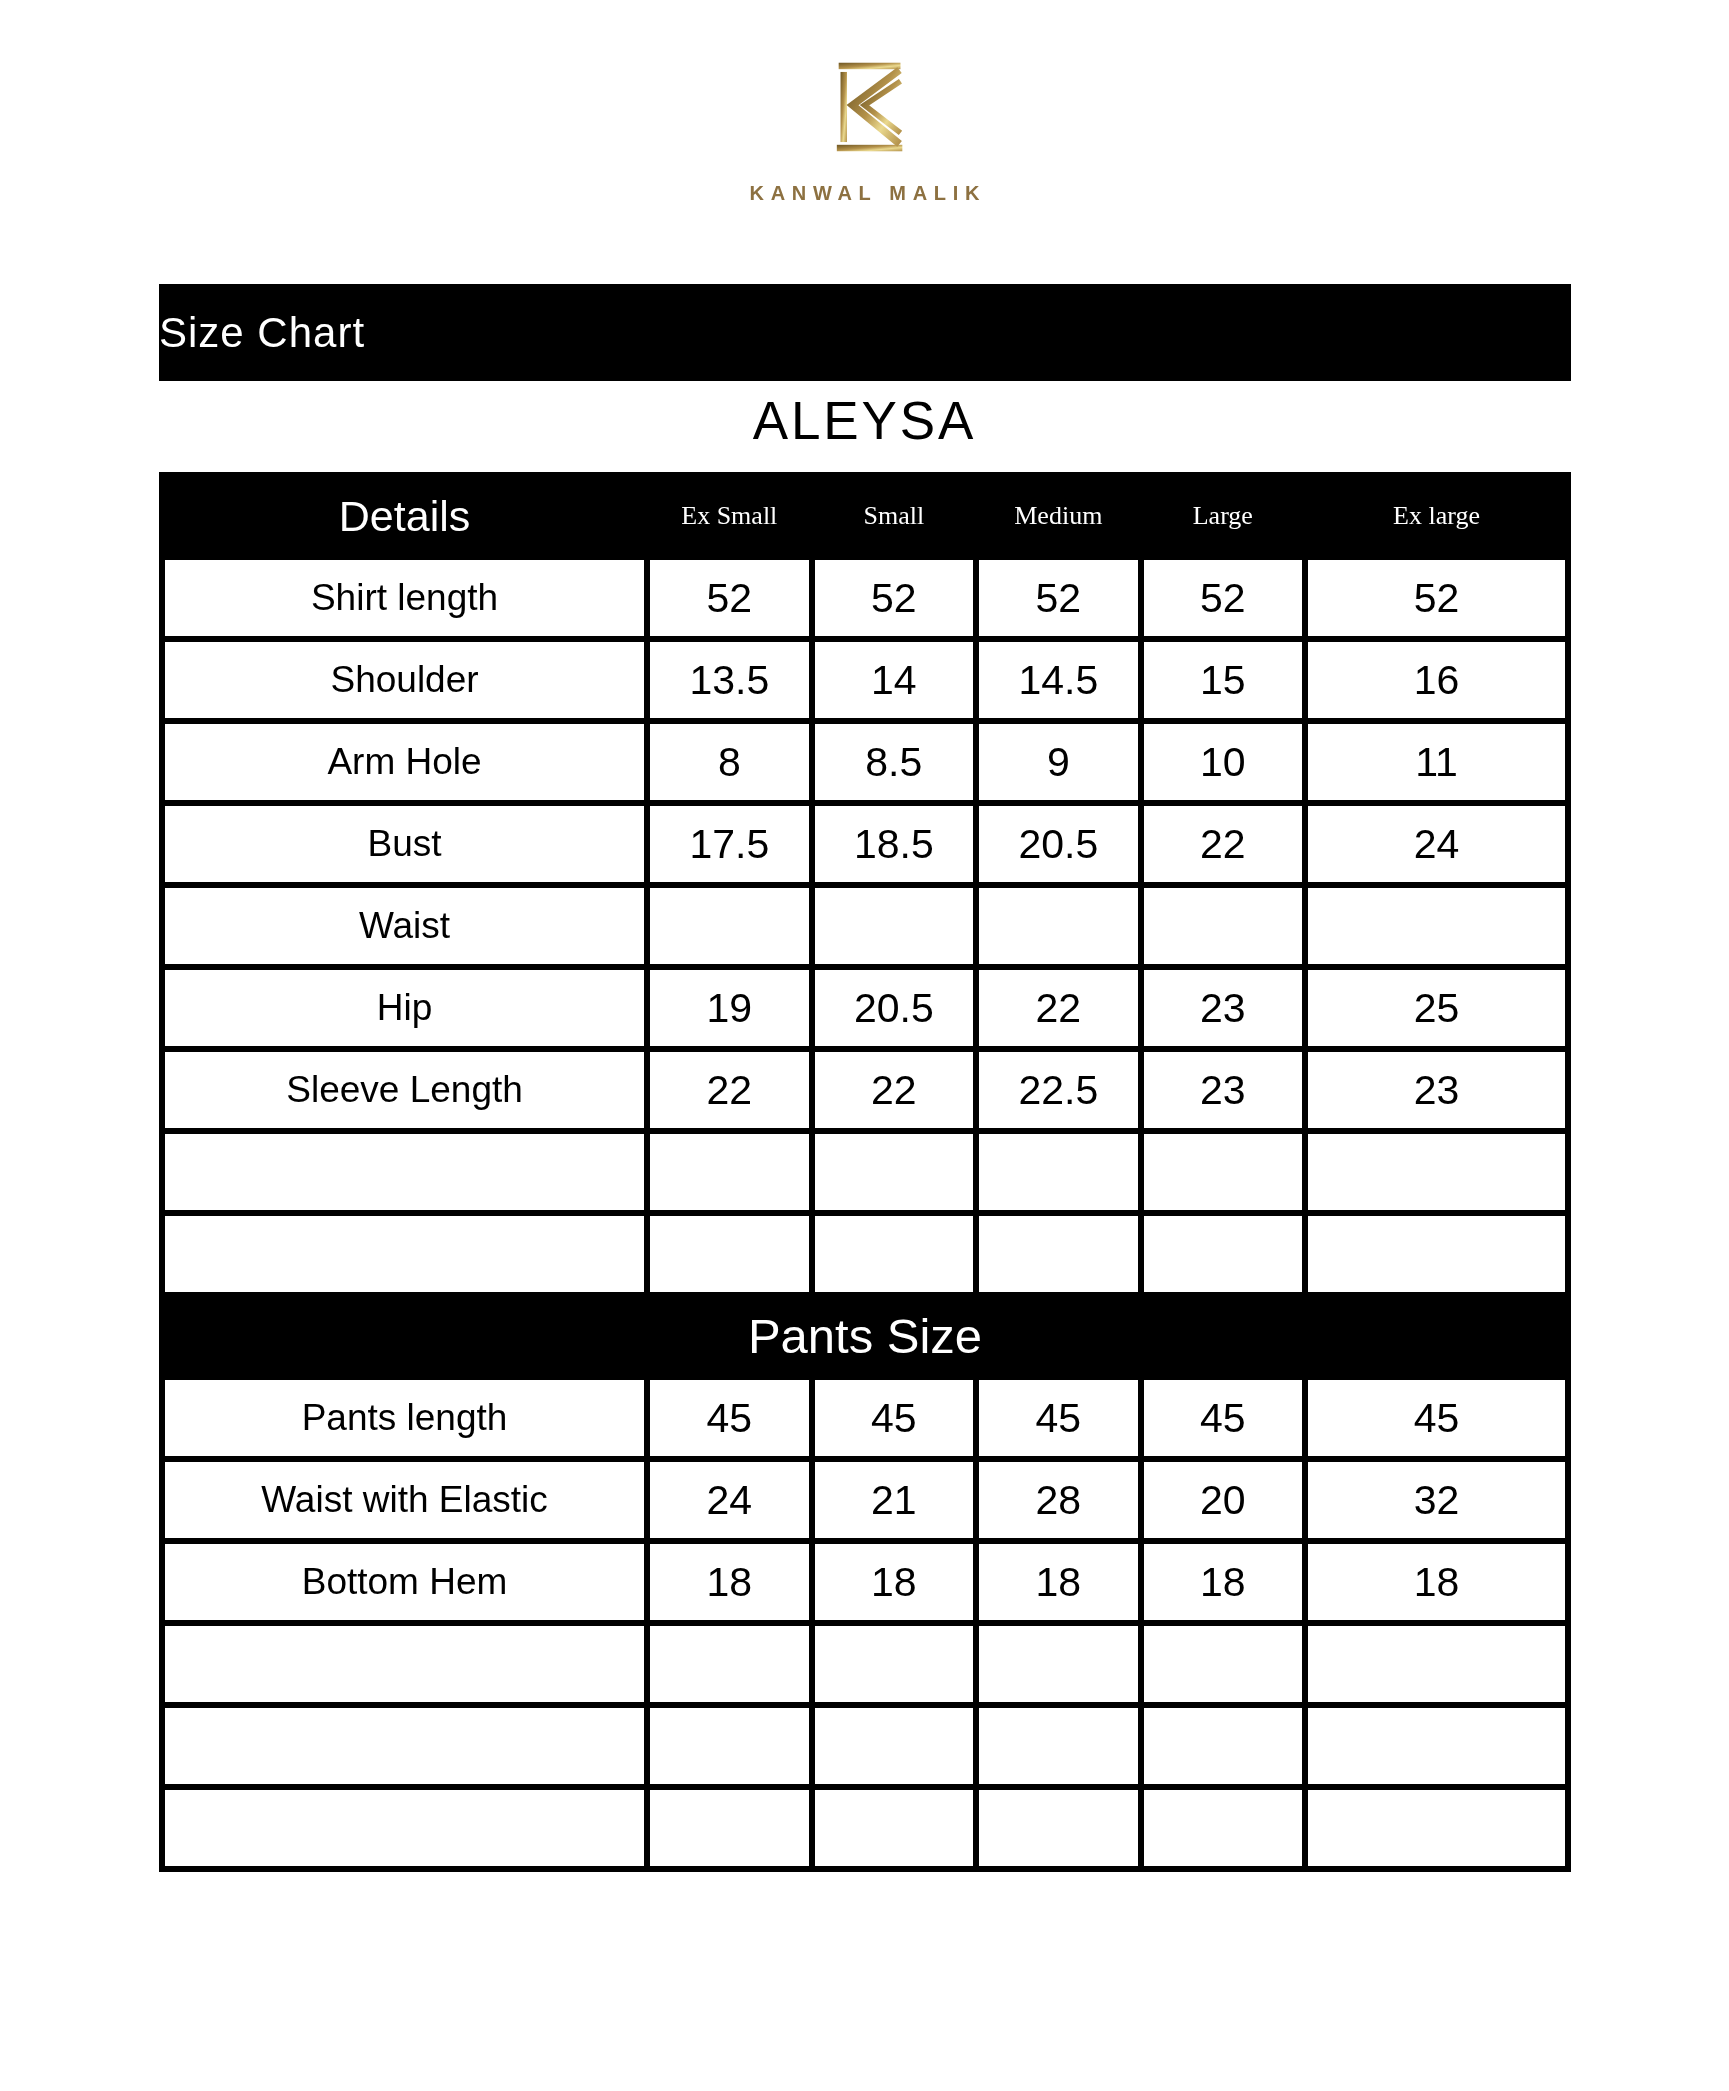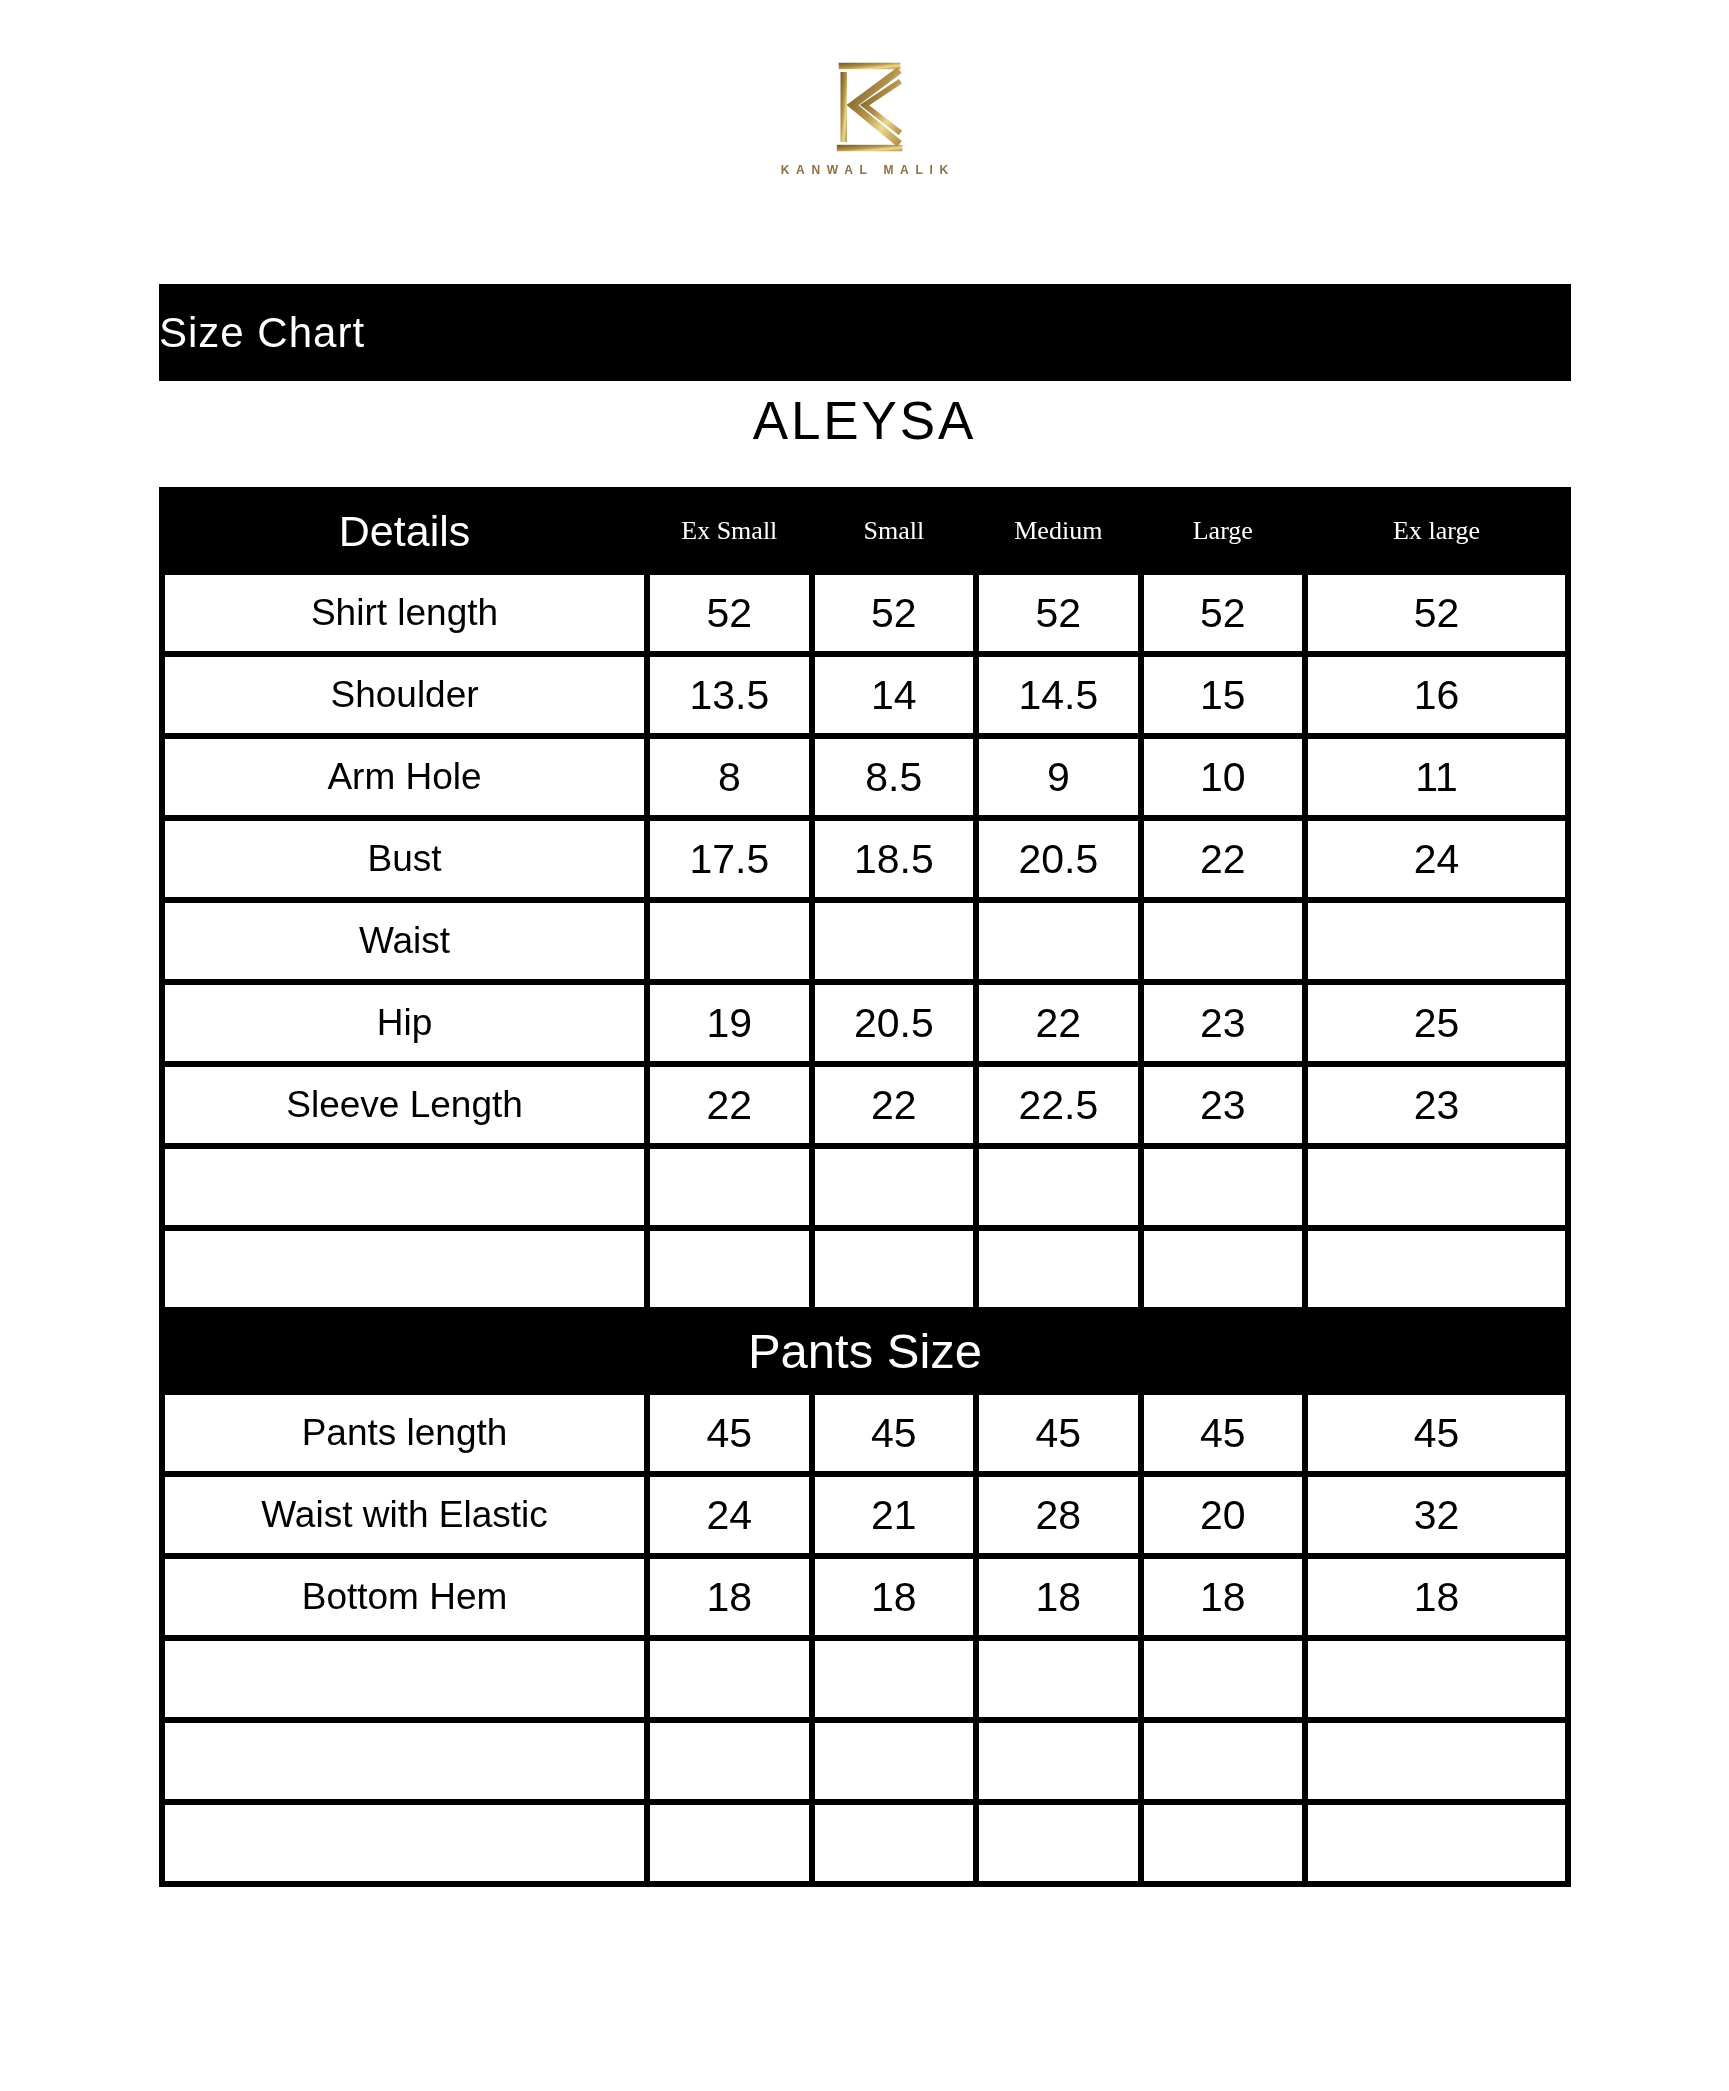--- a/index.html
+++ b/index.html
@@ -10,21 +10,21 @@
     color: var(--black, #000000);
   }
 
   
   .brand {
     position: absolute; top: 54px; left: 0; width: 100%;
     display: flex; flex-direction: column; align-items: center;
   }
   .monogram { width: 83px; height: 106px; display: block; }
   .brand-name {
-    margin-top: 3px; font-size: 12px; font-weight: 600;
+    margin-top: 22px; font-size: 20px; font-weight: 600;
     letter-spacing: 6.7px; text-indent: 6.7px;
     color: var(--brand-gold, #8d7141);
     white-space: nowrap;
   }
 
   
   .banner {
     position: absolute; top: 284px; left: 159px;
     width: 1412px; height: 97px;
     background: var(--black, #000000);
@@ -33,21 +33,21 @@
   .banner-label { color: var(--white, #ffffff); font-size: 42px; letter-spacing: 1px; }
 
   
   .product-name {
     position: absolute; top: 390px; left: 0; width: 100%;
     text-align: center; font-size: 53px; font-weight: 400; letter-spacing: 2.9px;
   }
 
   
   .chart {
-    position: absolute; top: 487px; left: 159px; width: 1412px;
+    position: absolute; top: 472px; left: 159px; width: 1412px;
     border-collapse: collapse; table-layout: fixed;
   }
   .chart th, .chart td {
     border: 6.7px solid var(--black, #000000);
     height: 82px; padding: 0;
     text-align: center; vertical-align: middle;
     overflow: hidden; white-space: nowrap;
   }
   .chart thead th {
     background: var(--black, #000000);

